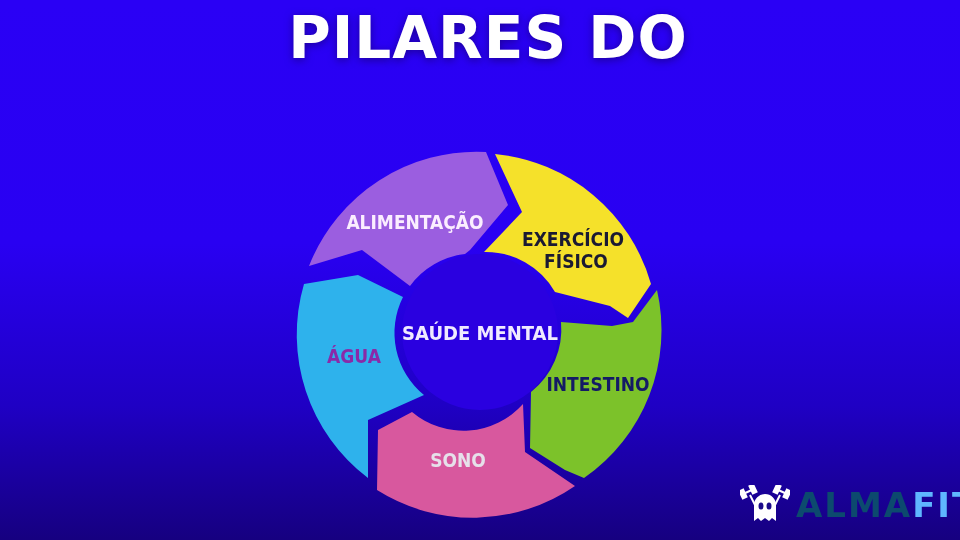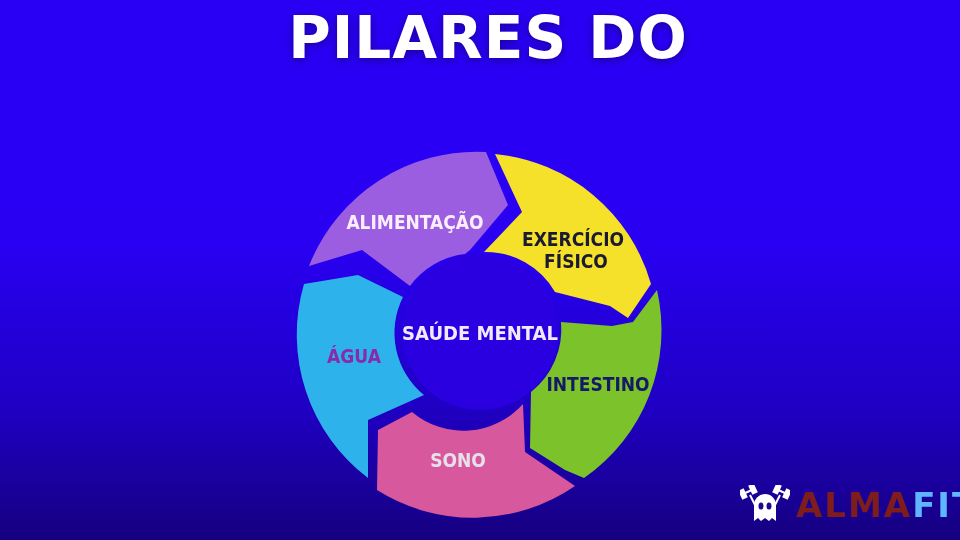--- a/index.html
+++ b/index.html
@@ -23,21 +23,21 @@
   }
   .logo {
     position: absolute; left: 740px; top: 485px; height: 40px;
     display: flex; align-items: center;
   }
   .logo-text {
     font-family: "DejaVu Sans", sans-serif; font-weight: bold;
     font-size: 34px; letter-spacing: 2px; margin-left: 6px;
     line-height: 40px;
   }
-  .logo-alma { color: #7f1d1d; }
+  .logo-alma { color: #0c4a6e; }
   .logo-fit { color: #5fb6ff; }
 </style>
 </head>
 <body>
 
 <div class="title">
   <span>PILARES DO</span>
 </div>
 
 <svg id="diagram" width="960" height="540" viewBox="0 0 960 540">

